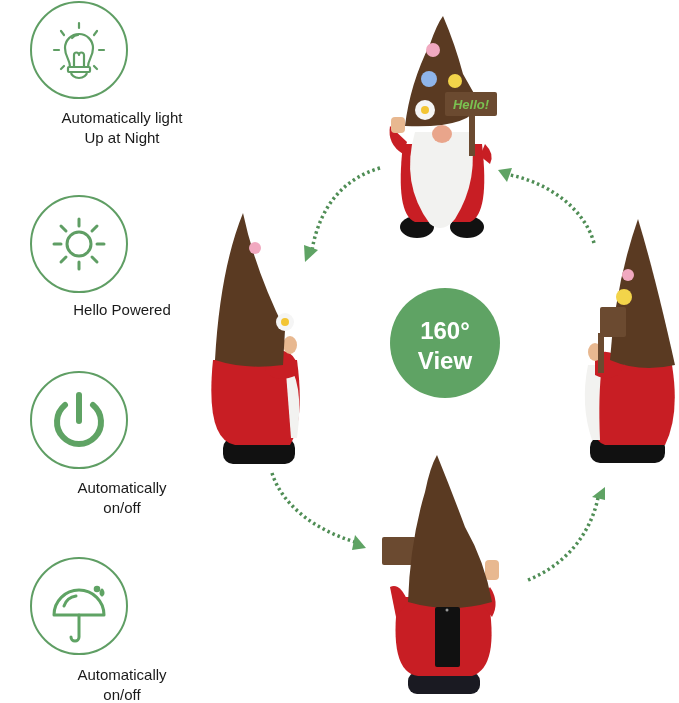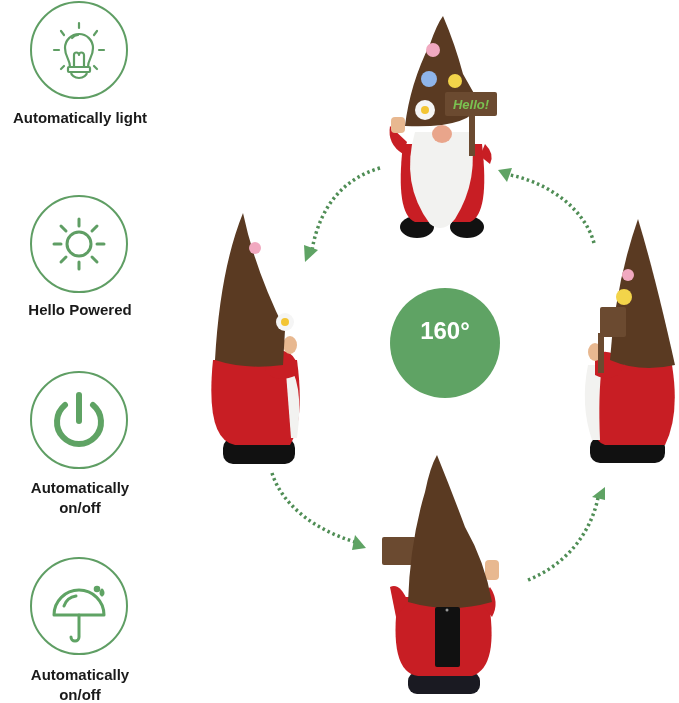--- a/index.html
+++ b/index.html
@@ -1,19 +1,19 @@
 <!DOCTYPE html>
 <html><head>
 <meta charset="utf-8">
 <style>
   html, body { margin:0; padding:0; background:#ffffff; }
   body { width:679px; height:703px; position:relative; overflow:hidden; font-family:"Liberation Sans", sans-serif; }
   .icon-circle { position:absolute; width:98px; height:98px; border:2px solid #5f9e64; border-radius:50%; box-sizing:border-box; left:30px; }
   .icon-circle svg { position:absolute; left:0; top:0; width:94px; height:94px; }
-  .feature-label { position:absolute; left:0; width:160px; text-align:center; font-weight:bold; font-size:15px; color:#1a1a1a; line-height:20px; }
+  .feature-label { position:absolute; left:0; width:160px; text-align:center; font-weight:normal; font-size:15px; color:#1a1a1a; line-height:20px;padding-left:42px; }
   .badge { position:absolute; left:390px; top:288px; width:110px; height:110px; border-radius:50%; background:#5fa364; color:#ffffff; font-weight:bold; text-align:center; }
   .badge .l1 { position:absolute; top:30px; width:100%; font-size:24px; line-height:26px; }
   .badge .l2 { position:absolute; top:60px; width:100%; font-size:24px; line-height:26px; }
   .arrows { position:absolute; left:0; top:0; width:679px; height:703px; }
   .gnome { position:absolute; }
 </style>
 </head>
 <body>
 
 <div class="icon-circle" style="top:1px;">
@@ -27,20 +27,21 @@
     <line x1="65" y1="66" x2="62" y2="63"></line>
     <path d="M38 64 C38 56 33 54 33 45 A14 14 0 0 1 61 45 C61 54 56 56 56 64 Z"></path>
     <path d="M42 63 V52 M52 63 V52 M42 52 a2.5 2.5 0 1 1 5 0 M47 52 a2.5 2.5 0 1 1 5 0"></path>
     <path d="M40 35 a9 9 0 0 1 6 -3"></path>
     <rect x="36" y="64" width="22" height="5" rx="1"></rect>
     <path d="M39 69 a8 6 0 0 0 16 0"></path>
   </svg>
 </div>
 <div class="feature-label" style="top:108px;">
   <div>Automatically light</div>
+  <div>Up at Night</div>
 </div>
 
 <div class="icon-circle" style="top:195px;">
   <svg viewBox="0 0 94 94" fill="none" stroke="#5f9e64" stroke-width="3" stroke-linecap="round">
     <circle cx="47" cy="47" r="12"></circle>
     <line x1="47" y1="22" x2="47" y2="29"></line>
     <line x1="47" y1="65" x2="47" y2="72"></line>
     <line x1="22" y1="47" x2="29" y2="47"></line>
     <line x1="65" y1="47" x2="72" y2="47"></line>
     <line x1="29" y1="29" x2="34" y2="34"></line>
@@ -88,20 +89,21 @@
   <g fill="#5fa364">
     <polygon points="305,262 318,250 304,245"></polygon>
     <polygon points="366,548 355,535 352,550"></polygon>
     <polygon points="605,487 592,497 605,500"></polygon>
     <polygon points="498,170 512,168 507,182"></polygon>
   </g>
 </svg>
 
 <div class="badge">
   <div class="l1">160°</div>
+  <div class="l2">View</div>
 </div>
 
 <svg class="gnome" style="left:385px; top:14px;" width="115" height="230" viewBox="0 0 115 230">
   <ellipse cx="32" cy="213" rx="17" ry="11" fill="#111"></ellipse>
   <ellipse cx="82" cy="213" rx="17" ry="11" fill="#111"></ellipse>
   <path d="M18 130 Q10 200 30 208 L85 208 Q105 200 97 130 Z" fill="#c81e24"></path>
   <path d="M5 112 Q2 130 18 140 L22 128 Z" fill="#c81e24"></path>
   <path d="M100 130 Q110 140 105 150 L95 142 Z" fill="#c81e24"></path>
   <rect x="6" y="103" width="14" height="16" rx="4" fill="#e8b890"></rect>
   <path d="M30 118 Q15 170 45 210 Q58 220 70 205 Q95 165 85 118 Z" fill="#f2f2f0"></path>

